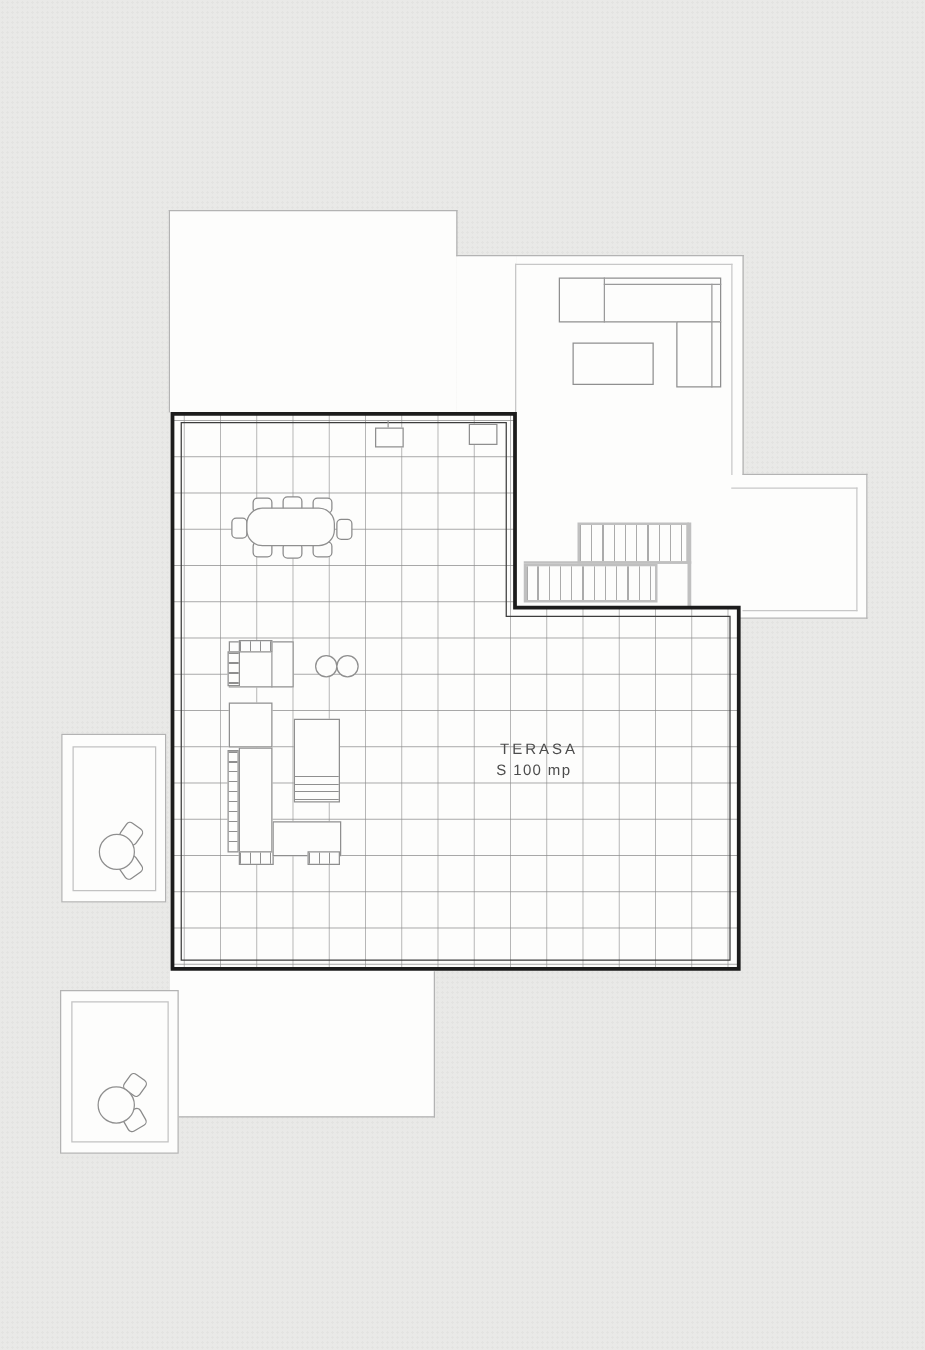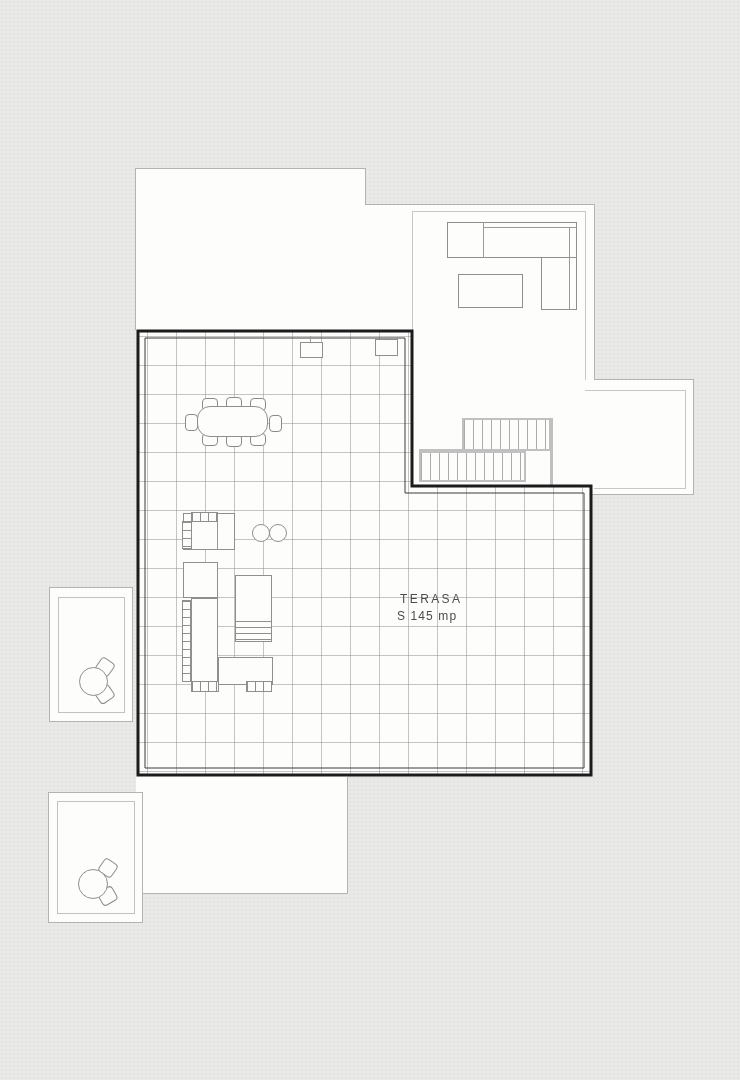--- a/index.html
+++ b/index.html
@@ -121,15 +121,15 @@
   <div class="hatch-v" style="left:246px;top:681px;width:26px;height:11px;"></div>
   <div class="furn" style="left:235px;top:575px;width:37px;height:67px;">
     <div class="slats" style="top:40px;height:25px;"></div>
   </div>
 
   <div class="furn" style="left:300px;top:342px;width:23px;height:16px;"></div>
   <div class="fline" style="left:310px;top:336px;width:1px;height:6px;"></div>
   <div class="furn" style="left:375px;top:339px;width:23px;height:17px;"></div>
 
   <div class="label l1" style="left:400px;top:592px;">TERASA</div>
-  <div class="label l2" style="left:397px;top:609px;">S 145 mp</div>
+  <div class="label l2" style="left:397px;top:609px;">S 100 mp</div>
 
 </div>
 
 </body></html>

